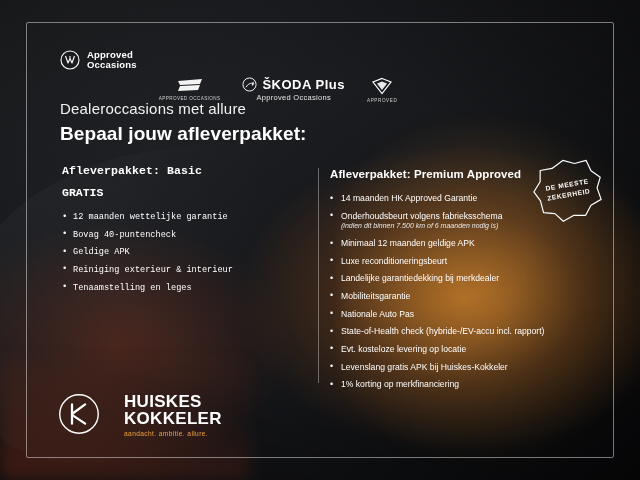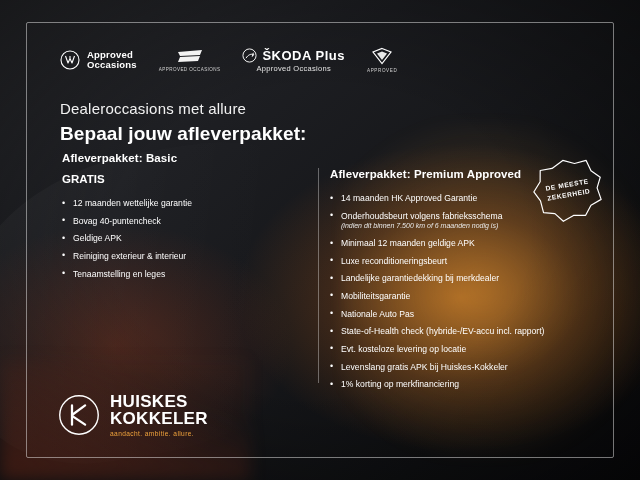--- a/index.html
+++ b/index.html
@@ -48,35 +48,34 @@
     border: 1px solid rgba(255,255,255,0.45);
     border-radius: 2px;
     pointer-events: none;
   }
 
   
   .brandbar {
     position: absolute;
     left: 60px; top: 38px;
     display: flex;
-    align-items: center;
     gap: 22px;
     height: 44px;
   }
   .brand {
     display: flex;
     align-items: center;
     gap: 7px;
     color: #ffffff;
   }
   .brand-logo { display: flex; align-items: center; justify-content: center; }
   .brand-text { line-height: 1.1; }
   .brand-text .l1 { font-size: 9.5px; font-weight: bold; letter-spacing: .2px; }
   .brand-text .l2 { font-size: 9.5px; font-weight: bold; letter-spacing: .2px; }
-  .brand-center { text-align: center; }
+  .brand-center { text-align: center; margin-top: 39px; }
   .skoda-name { font-size: 13px; font-weight: bold; letter-spacing: .5px; }
   .skoda-sub { font-size: 7.5px; letter-spacing: .3px; color: #e4e4e4; }
   .seat-sub { font-size: 4.6px; letter-spacing: .4px; color: #cfcfcf; margin-top: 2px; text-align:center;}
   .cupra-sub { font-size: 4.6px; letter-spacing: .6px; color: #cfcfcf; margin-top: 2px; text-align:center;}
 
   
   .headline {
     position: absolute;
     left: 60px; top: 100px;
     color: #fff;
@@ -92,21 +91,21 @@
     font-weight: bold;
     margin-top: 6px;
     letter-spacing: .1px;
   }
 
   
   .col {
     position: absolute;
     color: #fff;
   }
-  .col-left { left: 62px; top: 152px; width: 250px; }
+  .col-left { left: 62px; top: 164px; width: 250px; font-family: Liberation Mono, monospace; }
   .col-right { left: 330px; top: 168px; width: 260px; }
   .col-divider {
     position: absolute;
     left: 318px; top: 168px;
     width: 1px; height: 215px;
     background: rgba(255,255,255,0.35);
   }
   .pkg-title {
     font-size: 11.5px;
     font-weight: bold;
@@ -167,22 +166,21 @@
     font-weight: bold;
     letter-spacing: .6px;
     line-height: 1.5;
   }
 
   
   .dealer {
     position: absolute;
     left: 58px; bottom: 42px;
     display: flex;
-    align-items: center;
-    gap: 10px;
+    gap: 24px;
     color: #fff;
   }
   .dealer-mark { width: 42px; height: 42px; }
   .dealer-name { line-height: 1.02; }
   .dealer-name .n1 { font-size: 17px; font-weight: bold; letter-spacing: .3px; }
   .dealer-name .n2 { font-size: 17px; font-weight: bold; letter-spacing: .3px; }
   .dealer-tag {
     font-size: 6.6px;
     color: #f0a33c;
     letter-spacing: .4px;

